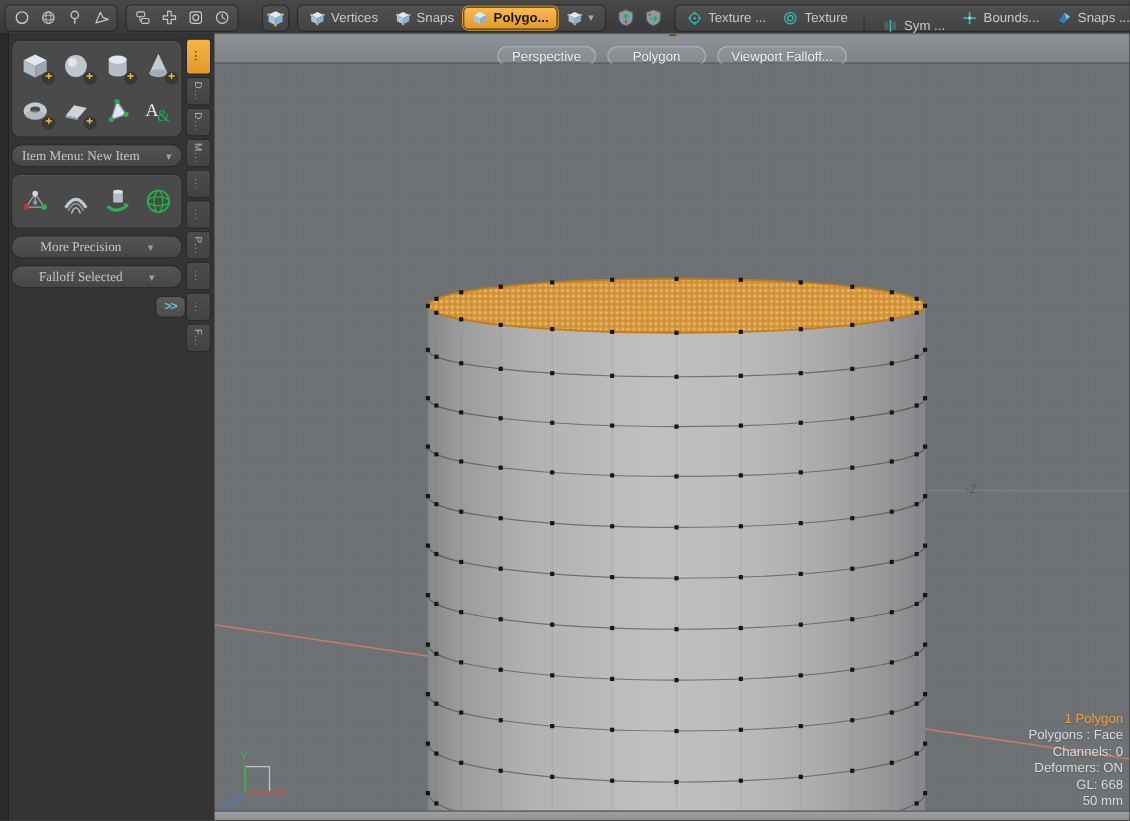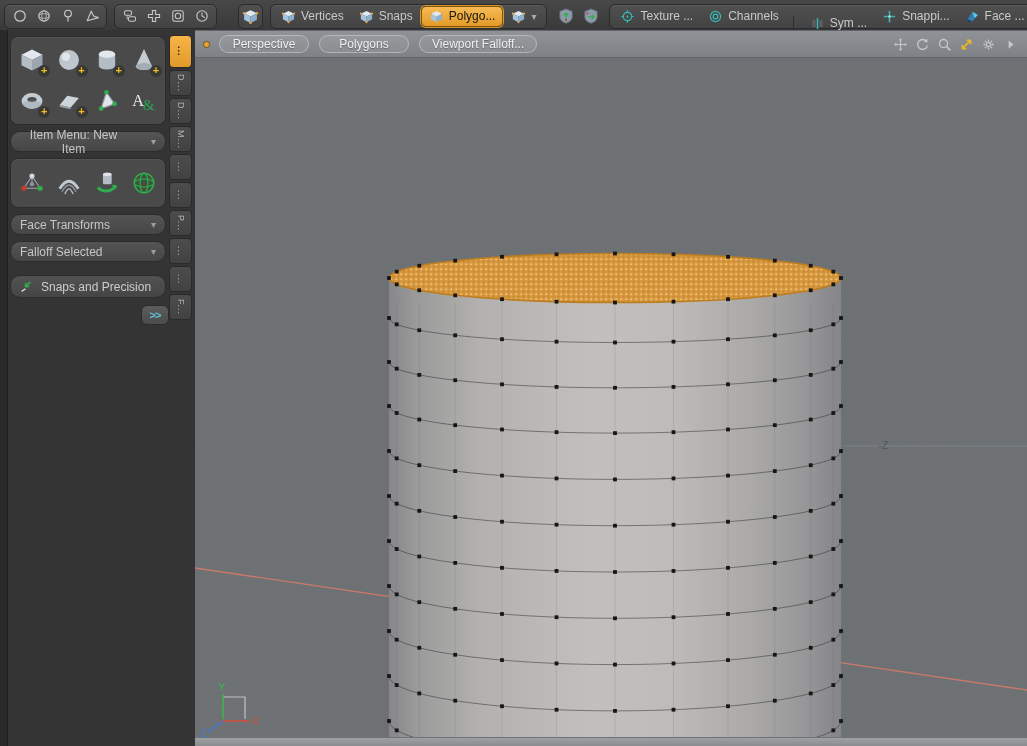--- a/index.html
+++ b/index.html
@@ -18,21 +18,21 @@
              border-radius:4px; cursor:pointer; }
   .tb-icon svg { width:16px; height:16px; }
   .solo-btn { background:linear-gradient(#505050,#434343); border:1px solid #2a2a2a; border-radius:6px;
               height:25px; width:30px; display:flex; align-items:center; justify-content:center; }
   .solo-btn svg { width:17px; height:17px; }
   .mode-btn, .tool-btn { display:flex; align-items:center; gap:5px; height:21px; padding:0 7px;
               border:none; background:transparent; border-radius:5px; color:#c9c9c9; font-size:12px;
               font-family:"Liberation Sans", sans-serif; cursor:pointer; white-space:nowrap; }
   .mode-btn svg, .tool-btn svg { width:15px; height:15px; }
   .mode-btn .ml:empty, .tool-btn .ml:empty { display:none; }
-  .mode-btn.active { background:linear-gradient(#f7bb55,#e39a27); color:#161616; font-weight:normal;
+  .mode-btn.active { background:linear-gradient(#f7bb55,#e39a27); color:#161616; font-weight:bold;
                      border:1px solid #7a5208; box-shadow:0 0 0 1px #d89a30; }
   .mode-btn .caret { display:none; font-size:10px; color:#aaa; }
   .mode-btn.has-caret .caret { display:inline; }
   .tool-btn.disabled { opacity:.45; }
   .tool-btn.after-divider { margin-left:16px; position:relative;margin-top:14px; }
   .tool-btn.after-divider::before { content:""; position:absolute; left:-10px; top:3px; width:1px; height:15px; background:#2d2d2d; }
   .tb-shields { display:flex; gap:2px; align-items:center; }
   .tb-shields .tb-icon svg { width:18px; height:18px; }
   .tb-endcap { margin-left:auto; width:9px; height:24px; background:repeating-linear-gradient(90deg,#9a9a9a 0 2px,#6a6a6a 2px 3px); border-radius:2px; }
 
@@ -44,45 +44,45 @@
            display:grid; grid-template-columns:repeat(4,1fr); gap:1px; margin-bottom:6px;
            box-shadow:inset 0 1px 0 rgba(255,255,255,.06); }
   .tool { position:relative; height:42px; display:flex; align-items:center; justify-content:center;
           border-radius:4px; cursor:pointer; }
   .tool svg { width:28px; height:28px; }
   .tool .plus { display:none; position:absolute; right:0; bottom:3px; width:12px; height:12px;
           border-radius:50%; background:#383838; color:#f6be1c; font-size:11px; font-weight:bold;
           line-height:11px; text-align:center; }
   .tool.has-plus .plus { display:block; }
   .panel.row1 .tool { height:40px; }
-  .dd { width:100%; height:21px; display:flex; align-items:center; justify-content:space-between;
+  .dd { width:100%; height:21px; display:flex; align-items:center; justify-content:center;
         background:linear-gradient(#545454,#464646); border:1px solid #2c2c2c; border-radius:10px;
         color:#c6c6c6; font-size:12px; padding:0 9px; margin-bottom:6px; cursor:pointer;
-        font-family:Liberation Sans, sans-serif;gap:24px; }
+        font-family:Liberation Serif, serif;gap:24px; }
   .dd .caret { color:#9f9f9f; font-size:10px; }
   .snaps { width:100%; height:23px; display:flex; align-items:center; gap:7px;
         background:linear-gradient(#525252,#454545); border:1px solid #2c2c2c; border-radius:10px;
         color:#cdcdcd; font-size:12px; padding:0 8px; margin-top:13px; cursor:pointer;
         font-family:"Liberation Sans", sans-serif; }
   .snaps svg { width:15px; height:15px; }
   .expand { display:block; margin:7px 0 0 131px; width:28px; height:20px; border-radius:6px;
         background:linear-gradient(#5c5c5c,#4c4c4c); border:1px solid #2c2c2c; color:#5fc7d8;
         font-size:11px; font-weight:bold; letter-spacing:-1px; cursor:pointer; text-align:center;
         font-family:"Liberation Sans", sans-serif; }
   .tabstrip { position:absolute; right:3px; top:5px; width:23px; display:flex; flex-direction:column; gap:2px; }
   .vtab { height:26px; background:linear-gradient(#4c4c4c,#424242); border:1px solid #2a2a2a; border-radius:4px;
         display:flex; align-items:center; justify-content:center; color:#b2b2b2; font-size:9px; cursor:pointer; }
   .vtab .vlabel { writing-mode:vertical-rl; letter-spacing:1px; }
   .vtab.active { height:33px; background:linear-gradient(#f7b448,#e1992a); color:#3a2a08; font-weight:bold; }
 
   
   .viewport { position:absolute; top:30px; left:195px; width:832px; height:716px; }
   .vp-header { position:relative; height:28px; background:linear-gradient(#8f9397,#7e8286);
         border-top:1px solid #606468; border-bottom:1px solid #62666a;
-        display:flex; align-items:center; gap:9px; padding:0 8px; }
+        display:flex; align-items:center; gap:9px; padding:0 8px;flex-direction:column; }
   .vp-dot { width:7px; height:7px; border-radius:50%; background:#e8a33d; border:1px solid #6d5212; }
   .vp-btn { height:18px; min-width:90px; border-radius:9px; background:rgba(255,255,255,.08);
         border:1px solid rgba(220,225,230,.45); color:#eef1f3; font-size:12px; padding:0 12px;
         cursor:pointer; font-family:"Liberation Sans", sans-serif; text-shadow:0 1px 1px rgba(0,0,0,.3); }
   .vp-nav { margin-left:auto; display:flex; gap:5px; align-items:center; }
   .vp-ni { width:17px; height:17px; display:flex; align-items:center; justify-content:center; cursor:pointer; }
   .vp-ni svg { width:15px; height:15px; }
   .scene { position:absolute; top:28px; left:0; width:832px; height:679px; background:#6d7174; overflow:hidden;
         background-image:radial-gradient(rgba(255,255,255,.022) 1px, transparent 1px); background-size:3px 3px; }
   #scene-svg { position:absolute; inset:0; }
@@ -247,50 +247,50 @@
           </span>
           <span class="ml">Texture ...</span>
         </button>
         <button class="tool-btn">
           <span style="display:flex;">
             <svg viewBox="0 0 20 20">
               <circle cx="10" cy="10" r="6.8" fill="none" stroke="#35b9b4" stroke-width="1.6"></circle>
               <circle cx="10" cy="10" r="3.2" fill="none" stroke="#35b9b4" stroke-width="1.6"></circle>
             </svg>
           </span>
-          <span class="ml">Channels</span>
+          <span class="ml">Texture</span>
         </button>
         <button class="tool-btn after-divider">
           <span style="display:flex;">
             <svg viewBox="0 0 20 20">
               <rect x="3" y="5" width="4.6" height="10" rx="1" fill="#585e62"></rect>
               <rect x="12.4" y="5" width="4.6" height="10" rx="1" fill="#585e62"></rect>
               <rect x="9" y="2.8" width="2" height="14.4" fill="#35b9b4"></rect>
             </svg>
           </span>
           <span class="ml">Sym ...</span>
         </button>
         <button class="tool-btn">
           <span style="display:flex;">
             <svg viewBox="0 0 20 20">
               <path d="M10 2.5 V7 M10 13 V17.5 M2.5 10 H7 M13 10 H17.5" stroke="#35b9b4" stroke-width="2.2"></path>
               <path d="M10 7.5 V12.5 M7.5 10 H12.5" stroke="#8de0dc" stroke-width="2"></path>
             </svg>
           </span>
-          <span class="ml">Snappi...</span>
+          <span class="ml">Bounds...</span>
         </button>
         <button class="tool-btn">
           <span style="display:flex;">
             <svg viewBox="0 0 20 20">
               <path d="M3 14.5 L10 3.5 L17 8 L9.5 16.5 Z" fill="#2f7fb4"></path>
               <path d="M10 3.5 L17 8 L13 12 Z" fill="#6cc9e8"></path>
               <path d="M3 14.5 L7.5 17" stroke="#173f57" stroke-width="2"></path>
             </svg>
           </span>
-          <span class="ml">Face ...</span>
+          <span class="ml">Snaps ...</span>
         </button>
         <button class="tool-btn disabled">
           
           
         </button>
     </div>
     <div class="tb-endcap"></div>
   </div>
 
   <div class="sidebar">
@@ -413,37 +413,27 @@
             <span style="display:flex;">
               <svg viewBox="0 0 24 24">
                 <circle cx="12" cy="12" r="8.4" fill="#41503f" stroke="#2fae4e" stroke-width="1.3"></circle>
                 <ellipse cx="12" cy="12" rx="8.4" ry="3.4" fill="none" stroke="#2fae4e"></ellipse>
                 <ellipse cx="12" cy="12" rx="3.4" ry="8.4" fill="none" stroke="#2fae4e"></ellipse>
               </svg>
             </span>
           </div>
       </div>
       <button class="dd">
-        <span>Face Transforms</span>
+        <span>More Precision</span>
         <span class="caret">▾</span>
       </button>
       <button class="dd">
         <span>Falloff Selected</span>
         <span class="caret">▾</span>
       </button>
-      <button class="snaps">
-        <span style="display:flex;">
-            <svg viewBox="0 0 20 20">
-              <path d="M15 4 L8.5 10.5" stroke="#2fae4e" stroke-width="2.2"></path>
-              <path d="M8.5 10.5 l5.3 -0.8 M8.5 10.5 l0.8 -5.3" stroke="#2fae4e" stroke-width="2.2" fill="none"></path>
-              <path d="M3.5 16.5 l5 -3.2" stroke="#d8d8d8" stroke-width="2"></path>
-            </svg>
-          </span>
-        <span>Snaps and Precision</span>
-      </button>
       <button class="expand">&gt;&gt;</button>
     </div>
     <div class="tabstrip">
       <div class="vtab active">
           <span class="vlabel">...</span>
         </div>
         <div class="vtab">
           <span class="vlabel">D...</span>
         </div>
         <div class="vtab">
@@ -471,21 +461,21 @@
           <span class="vlabel">F...</span>
         </div>
     </div>
   </div>
 
   <div class="viewport">
     <div class="vp-header">
       <span class="vp-dot"></span>
       <div style="display:flex;gap:10px;">
         <button class="vp-btn">Perspective</button>
-          <button class="vp-btn">Polygons</button>
+          <button class="vp-btn">Polygon</button>
           <button class="vp-btn">Viewport Falloff...</button>
       </div>
       <div class="vp-nav">
         <span class="vp-ni">
             <svg viewBox="0 0 20 20">
               <path d="M10 3 V17 M3 10 H17" stroke="#c5c8cb" stroke-width="1.5"></path>
               <path d="M10 1.5 l-2.3 2.9 h4.6 Z M10 18.5 l-2.3 -2.9 h4.6 Z M1.5 10 l2.9 -2.3 v4.6 Z M18.5 10 l-2.9 -2.3 v4.6 Z" fill="#c5c8cb"></path>
             </svg>
           </span>
           <span class="vp-ni">
@@ -722,17 +712,27 @@
             <path d="M28 639 L50 639 L50 661" fill="none" stroke="#c2c4c6" stroke-width="1.2"></path>
             <line x1="28" y1="661" x2="28" y2="636" stroke="#3db54a" stroke-width="1.6"></line>
             <line x1="26" y1="663" x2="55" y2="663" stroke="#cd4f3e" stroke-width="1.6"></line>
             <line x1="28" y1="663" x2="13" y2="674" stroke="#4a78c8" stroke-width="1.6"></line>
             <text x="23" y="633" fill="#3db54a" font-size="11" font-family="Liberation Sans, sans-serif">Y</text>
             <text x="57" y="667" fill="#cd4f3e" font-size="11" font-family="Liberation Sans, sans-serif">X</text>
             <text x="5" y="679" fill="#4a78c8" font-size="11" font-family="Liberation Sans, sans-serif">Z</text>
           </g>
         </svg>
       <div class="axis-z">-Z</div>
+      <div class="status">
+        <div class="sel">1 Polygon</div>
+        <div>
+          <div class="sline">Polygons : Face</div>
+            <div class="sline">Channels: 0</div>
+            <div class="sline">Deformers: ON</div>
+            <div class="sline">GL: 668</div>
+            <div class="sline">50 mm</div>
+        </div>
+      </div>
     </div>
     <div class="vp-bottom"></div>
   </div>
 
 </div>
 
 </body></html>

